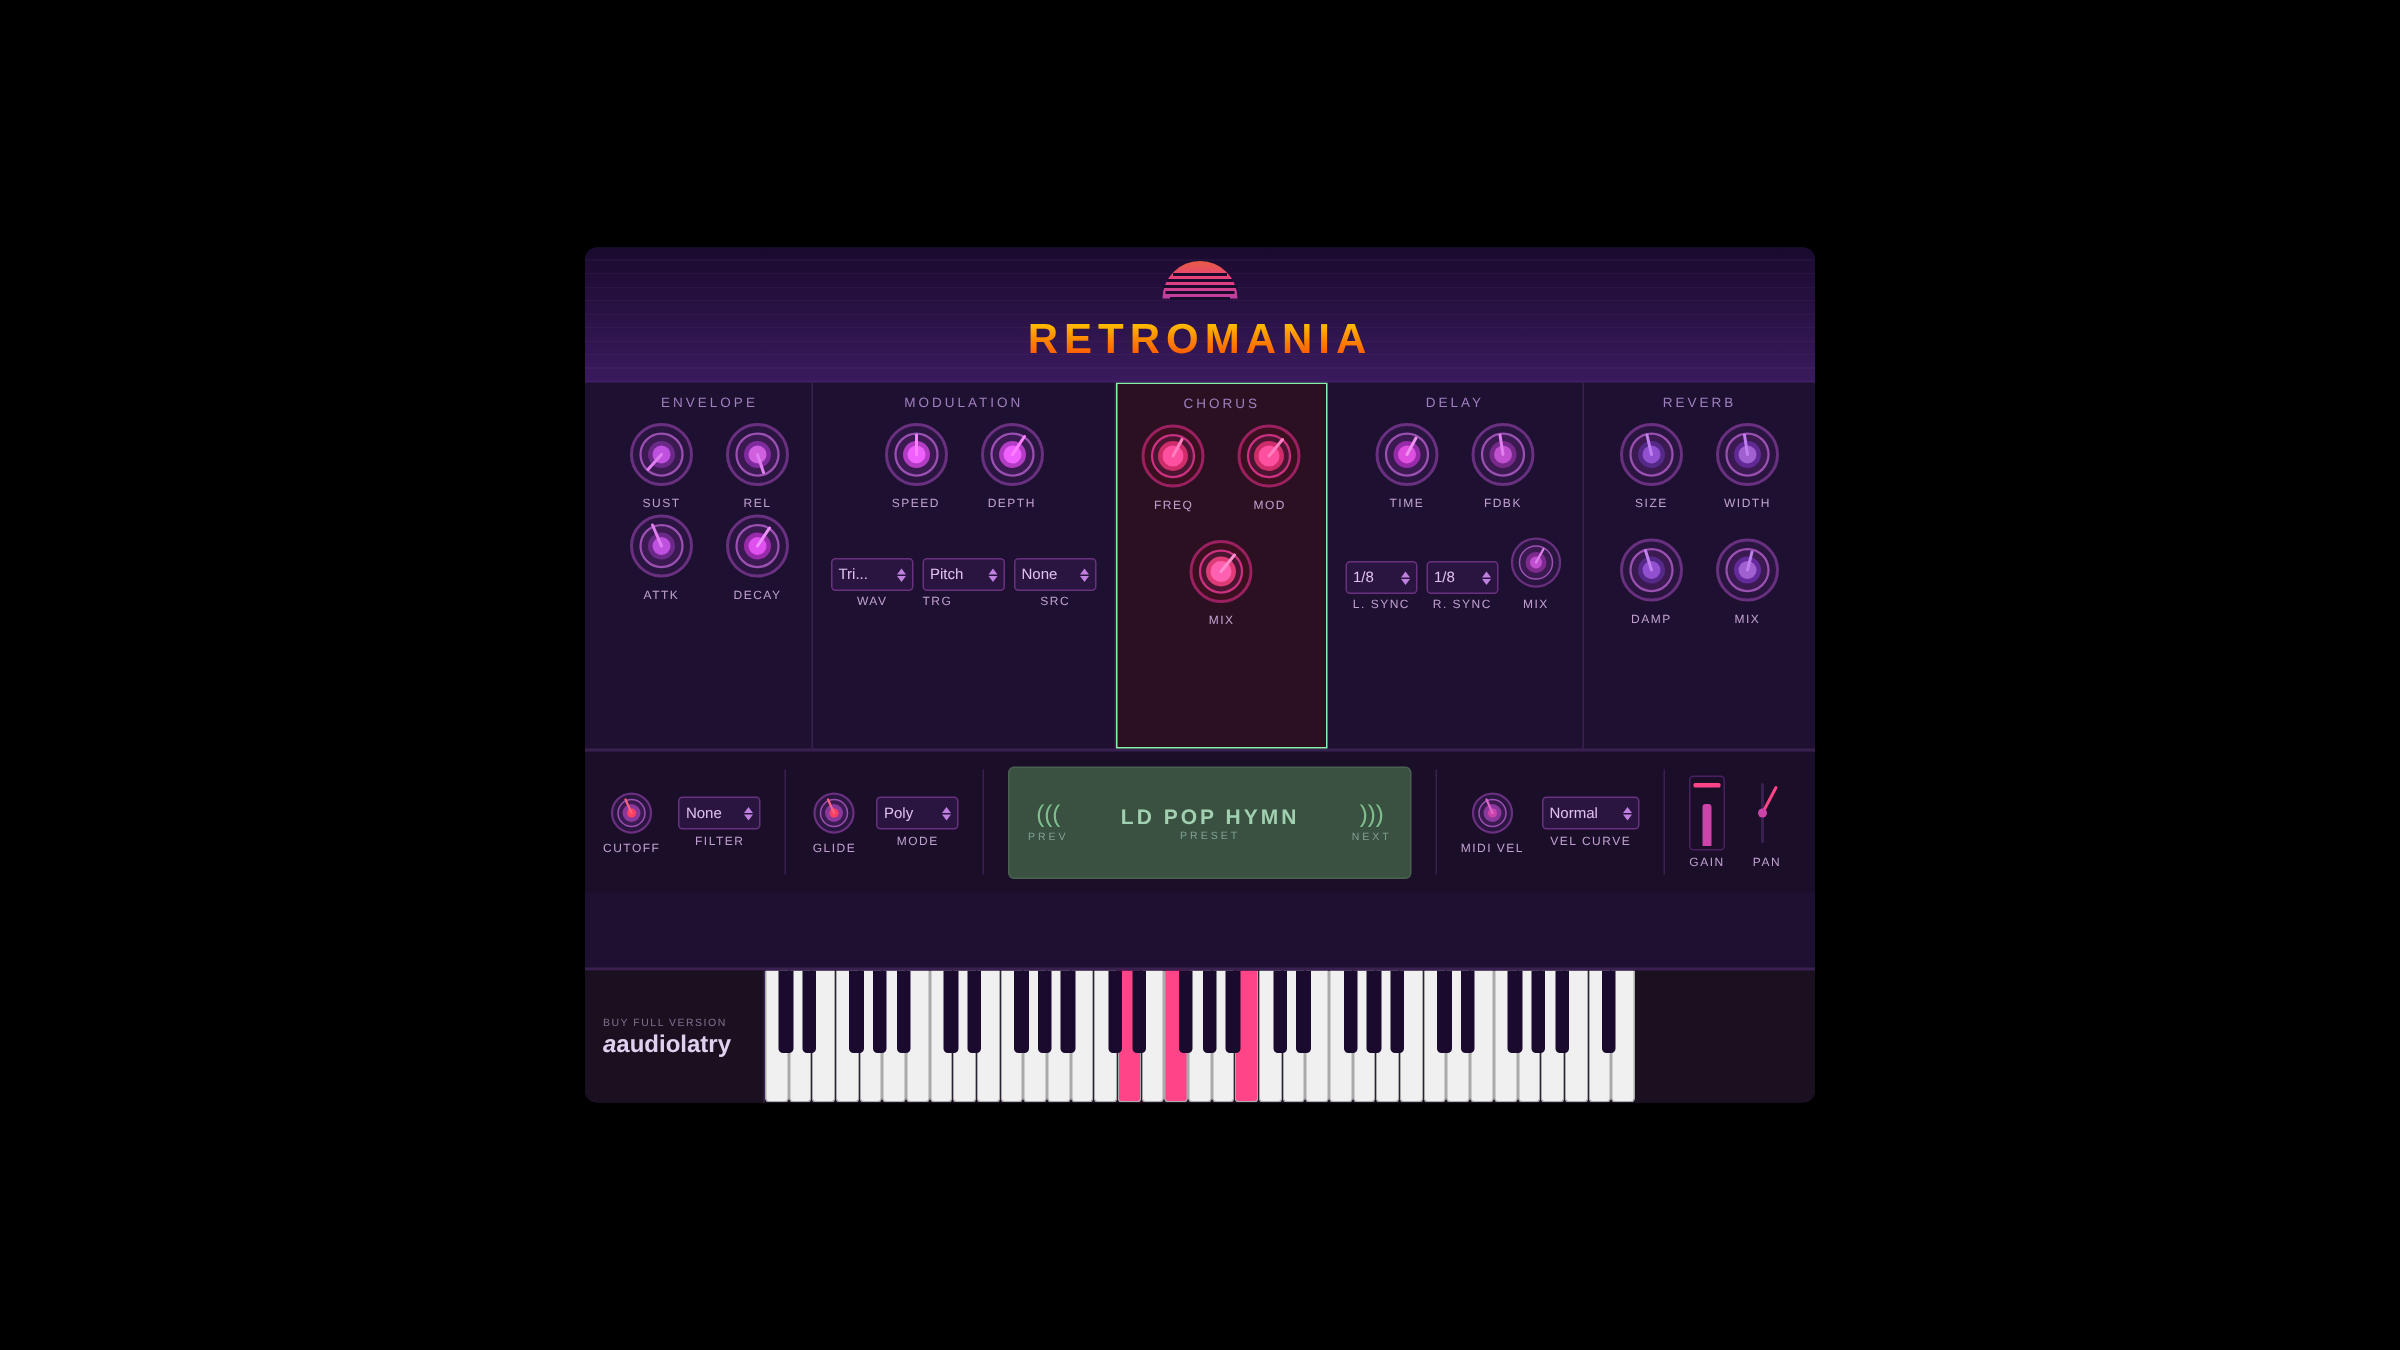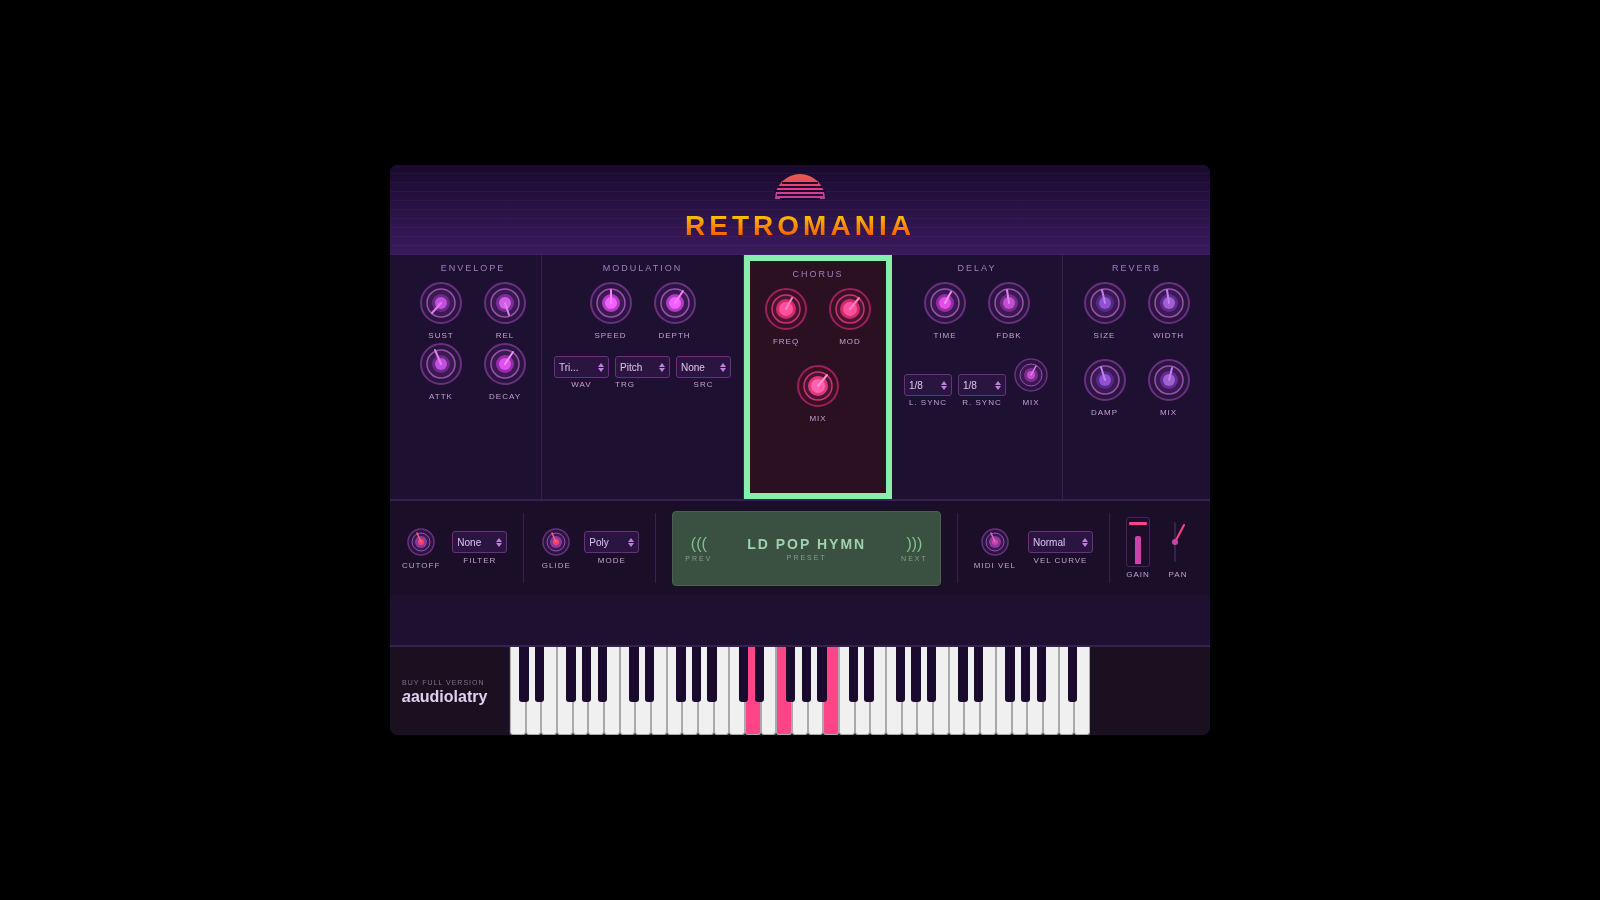--- a/index.html
+++ b/index.html
@@ -116,21 +116,21 @@
       height: 100%;
     }
     .knob-sm {
       width: 38px;
       height: 38px;
     }
 
     
     .section-chorus {
       background: #2a1020;
-      border: 6px solid #86efac;
+      border: 1px solid #86efac;
     }
 
     
     #bottom-row {
       display: flex;
       height: 95px;
       align-items: center;
       background: #1a0e28;
       border-top: 1px solid #3a2050;
       padding: 8px 12px;
@@ -316,21 +316,21 @@
     
     #sect-envelope { width: 165px; padding-left: 27px; }
     #sect-modulation { width: 220px; }
     #sect-chorus { width: 155px; }
     #sect-delay { width: 175px; }
     #sect-reverb { width: 170px; }
 
     .mod-bottom-row {
       display: flex;
       gap: 6px;
-      margin-top: 0;
+      margin-top: 16px;
     }
   </style>
 </head>
 <body>
 
 <div id="synth">
 
   <div id="header">
     <svg width="60" height="32" style="position:absolute;top:6px;left:50%;transform:translateX(-50%)">
       <defs>

